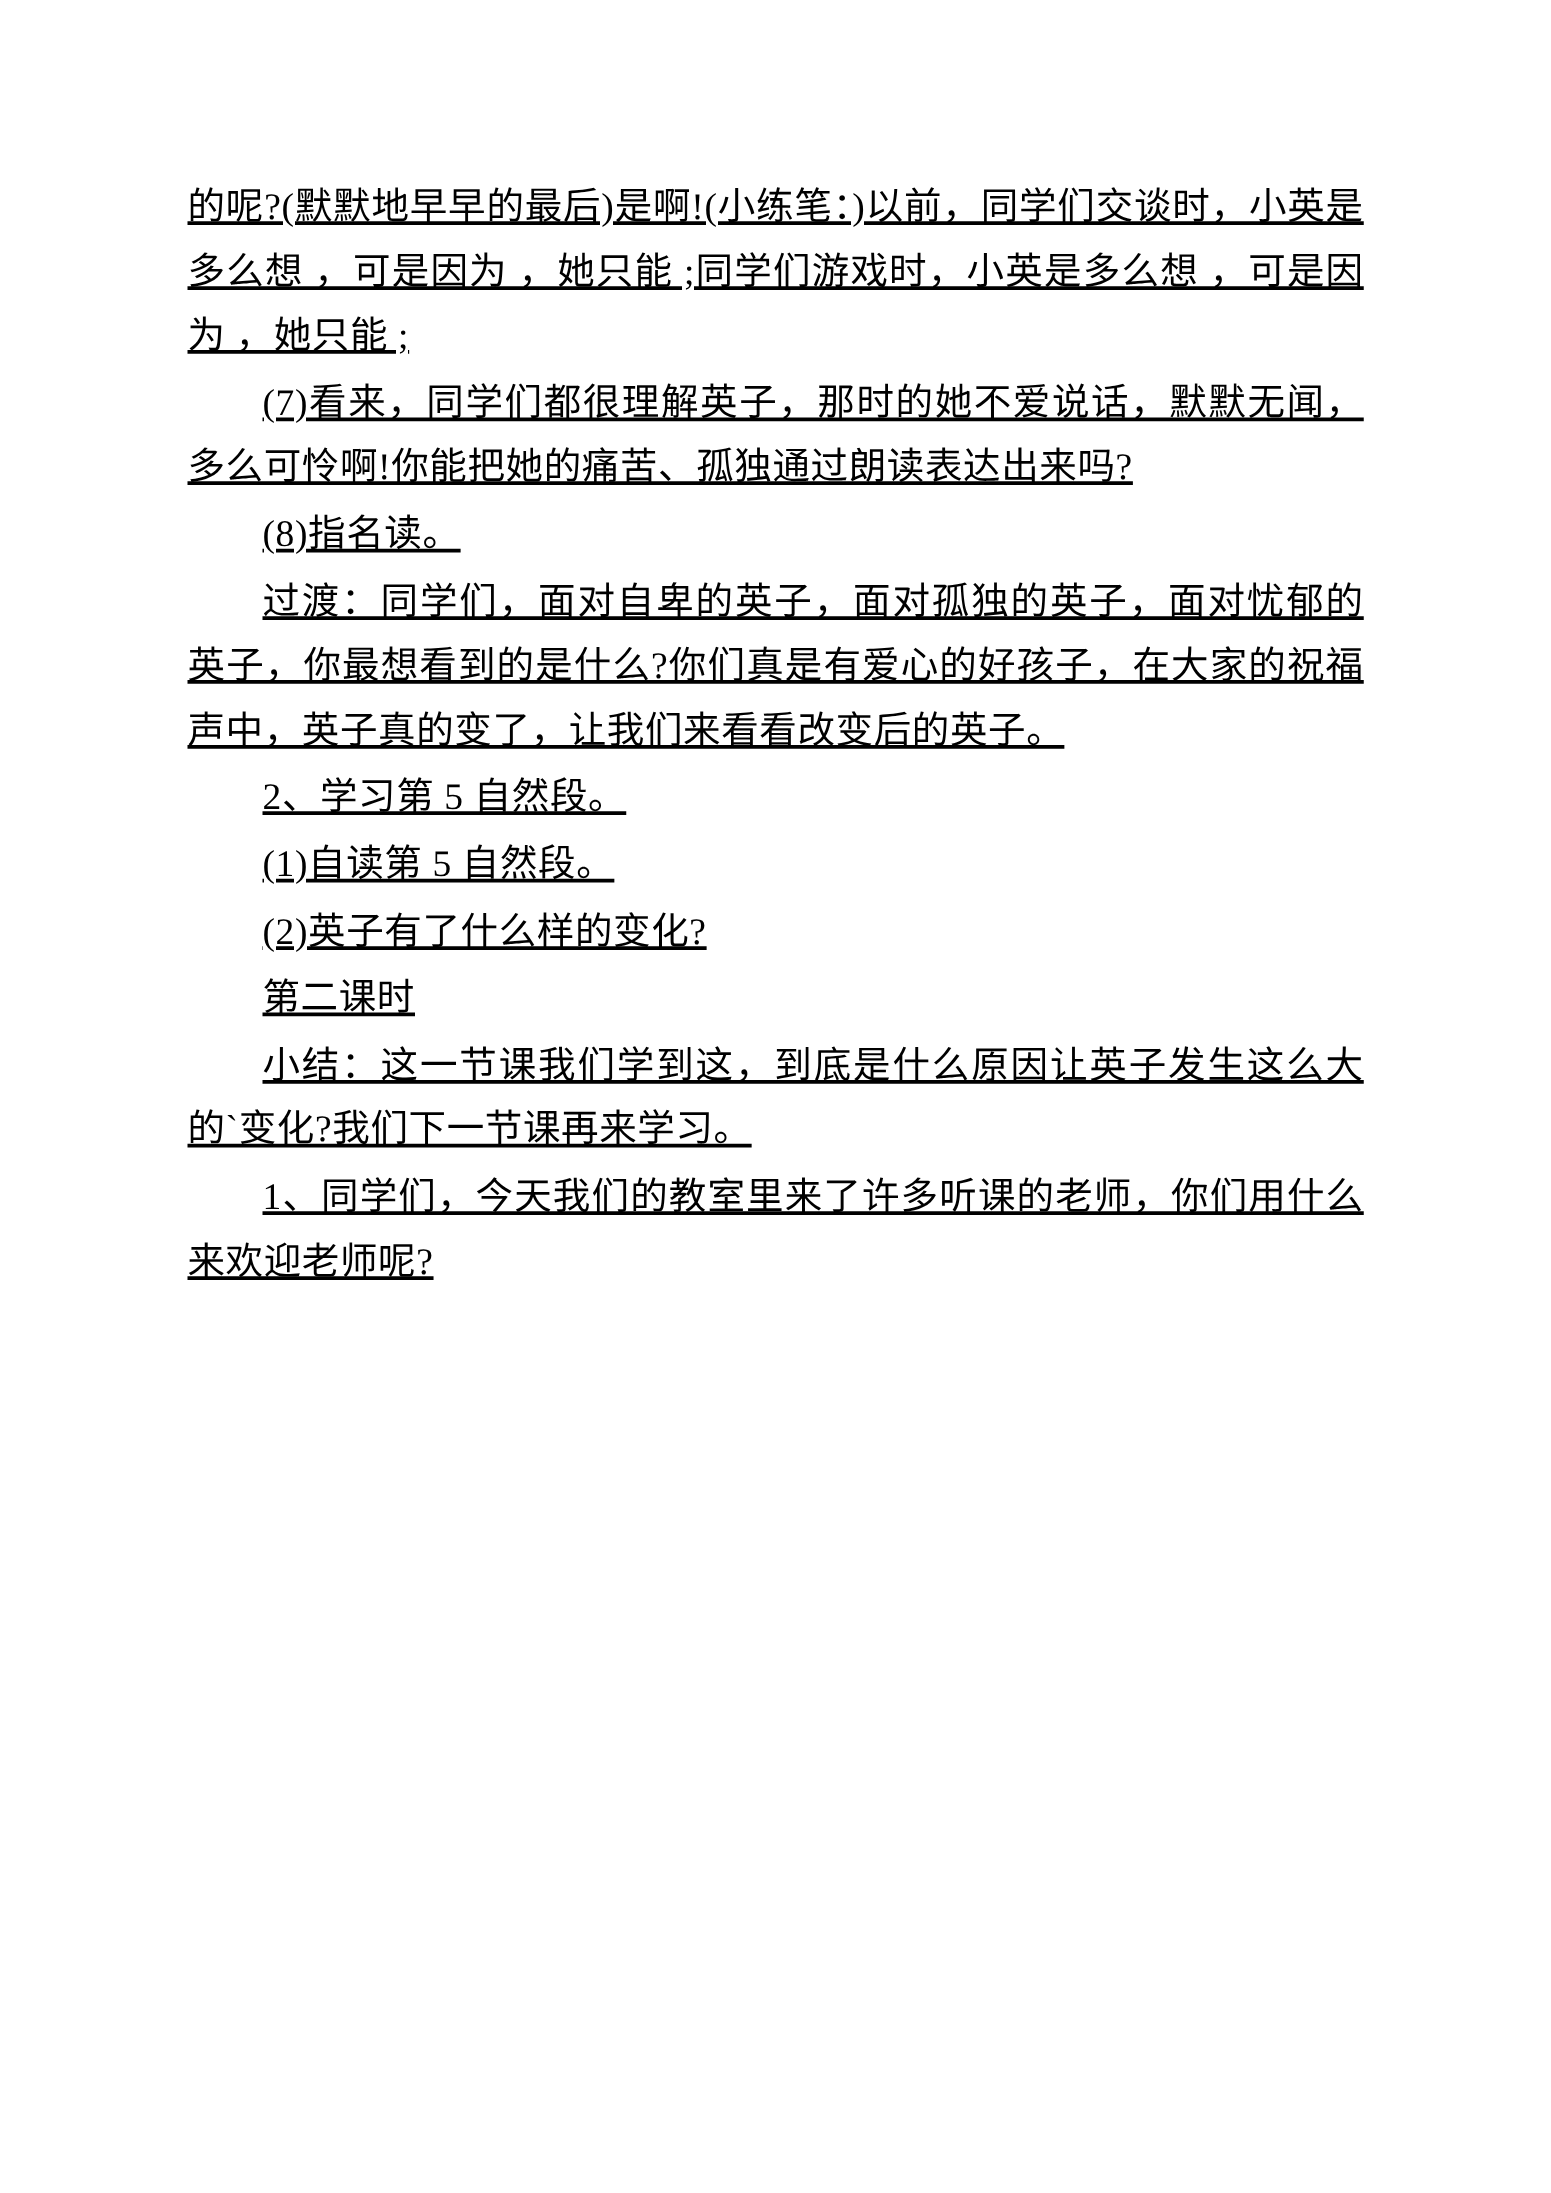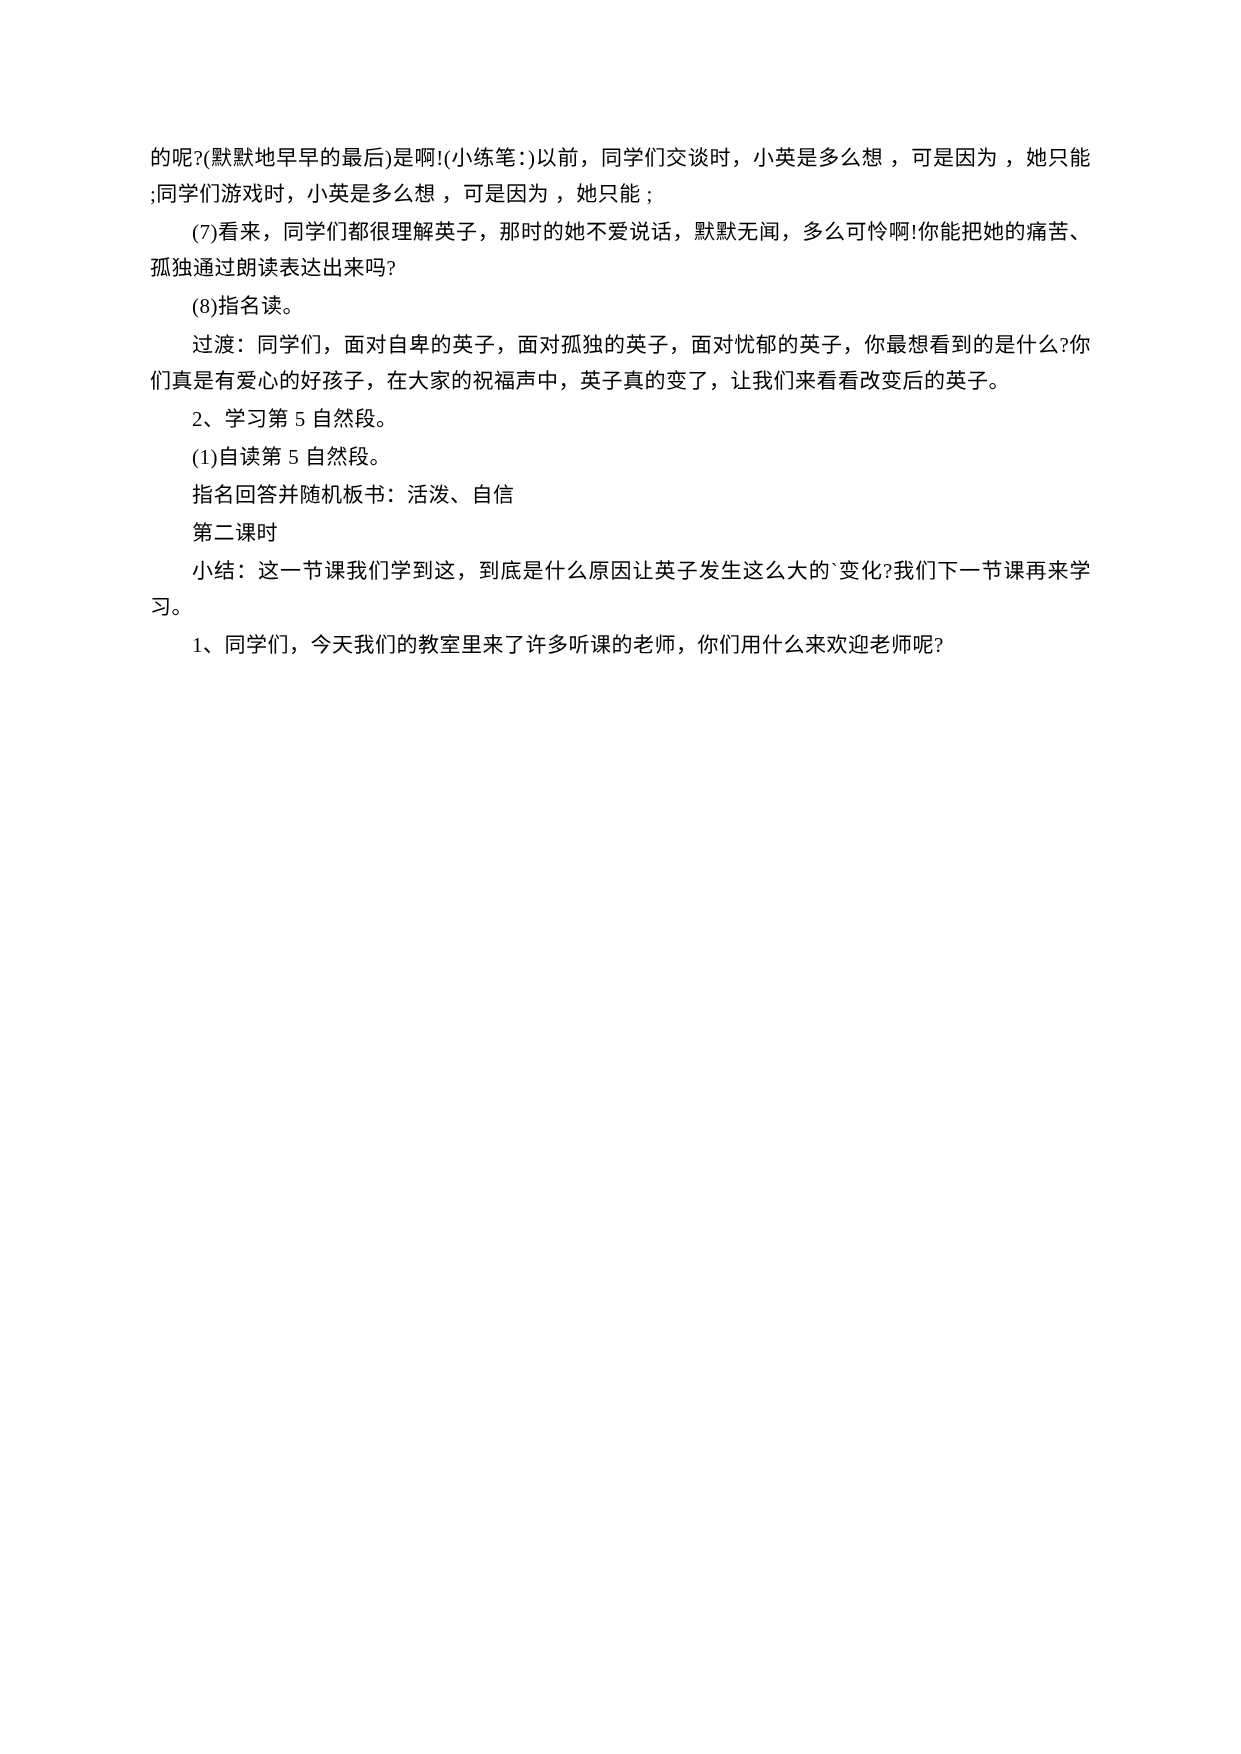--- a/index.html
+++ b/index.html
@@ -12,25 +12,26 @@
     width: 1241px;
     height: 1754px;
     margin: 0 auto;
     background: #ffffff;
     box-sizing: border-box;
     padding: 140px 150px 120px 150px;
     font-family: "Liberation Serif", "DejaVu Serif", serif;
     color: #000000;
   }
   .doc-body {
-    font-size: 21px;
+    font-size: 30px;
     line-height: 1.72;
     letter-spacing: 0.5px;
     text-align: justify;
     text-justify: inter-ideograph;
+    text-decoration: underline;
   }
   .para {
     margin: 0 0 2px 0;
     text-indent: 0;
     white-space: pre-wrap;
     word-break: break-all;
   }
   .para.indent {
     text-indent: 2em;
   }
@@ -39,18 +40,18 @@
 <body>
 
 <div class="page">
   <div class="doc-body">
     <p class="para">的呢?(默默地早早的最后)是啊!(小练笔：)以前，同学们交谈时，小英是多么想 ，可是因为 ，她只能 ;同学们游戏时，小英是多么想 ，可是因为 ，她只能 ;</p>
     <p class="para indent">(7)看来，同学们都很理解英子，那时的她不爱说话，默默无闻，多么可怜啊!你能把她的痛苦、孤独通过朗读表达出来吗?</p>
     <p class="para indent">(8)指名读。</p>
     <p class="para indent">过渡：同学们，面对自卑的英子，面对孤独的英子，面对忧郁的英子，你最想看到的是什么?你们真是有爱心的好孩子，在大家的祝福声中，英子真的变了，让我们来看看改变后的英子。</p>
     <p class="para indent">2、学习第 5 自然段。</p>
     <p class="para indent">(1)自读第 5 自然段。</p>
-    <p class="para indent">指名回答并随机板书：活泼、自信</p>
+    <p class="para indent">(2)英子有了什么样的变化?</p>
     <p class="para indent">第二课时</p>
     <p class="para indent">小结：这一节课我们学到这，到底是什么原因让英子发生这么大的`变化?我们下一节课再来学习。</p>
     <p class="para indent">1、同学们，今天我们的教室里来了许多听课的老师，你们用什么来欢迎老师呢?</p>
   </div>
 </div>
 
 </body></html>

